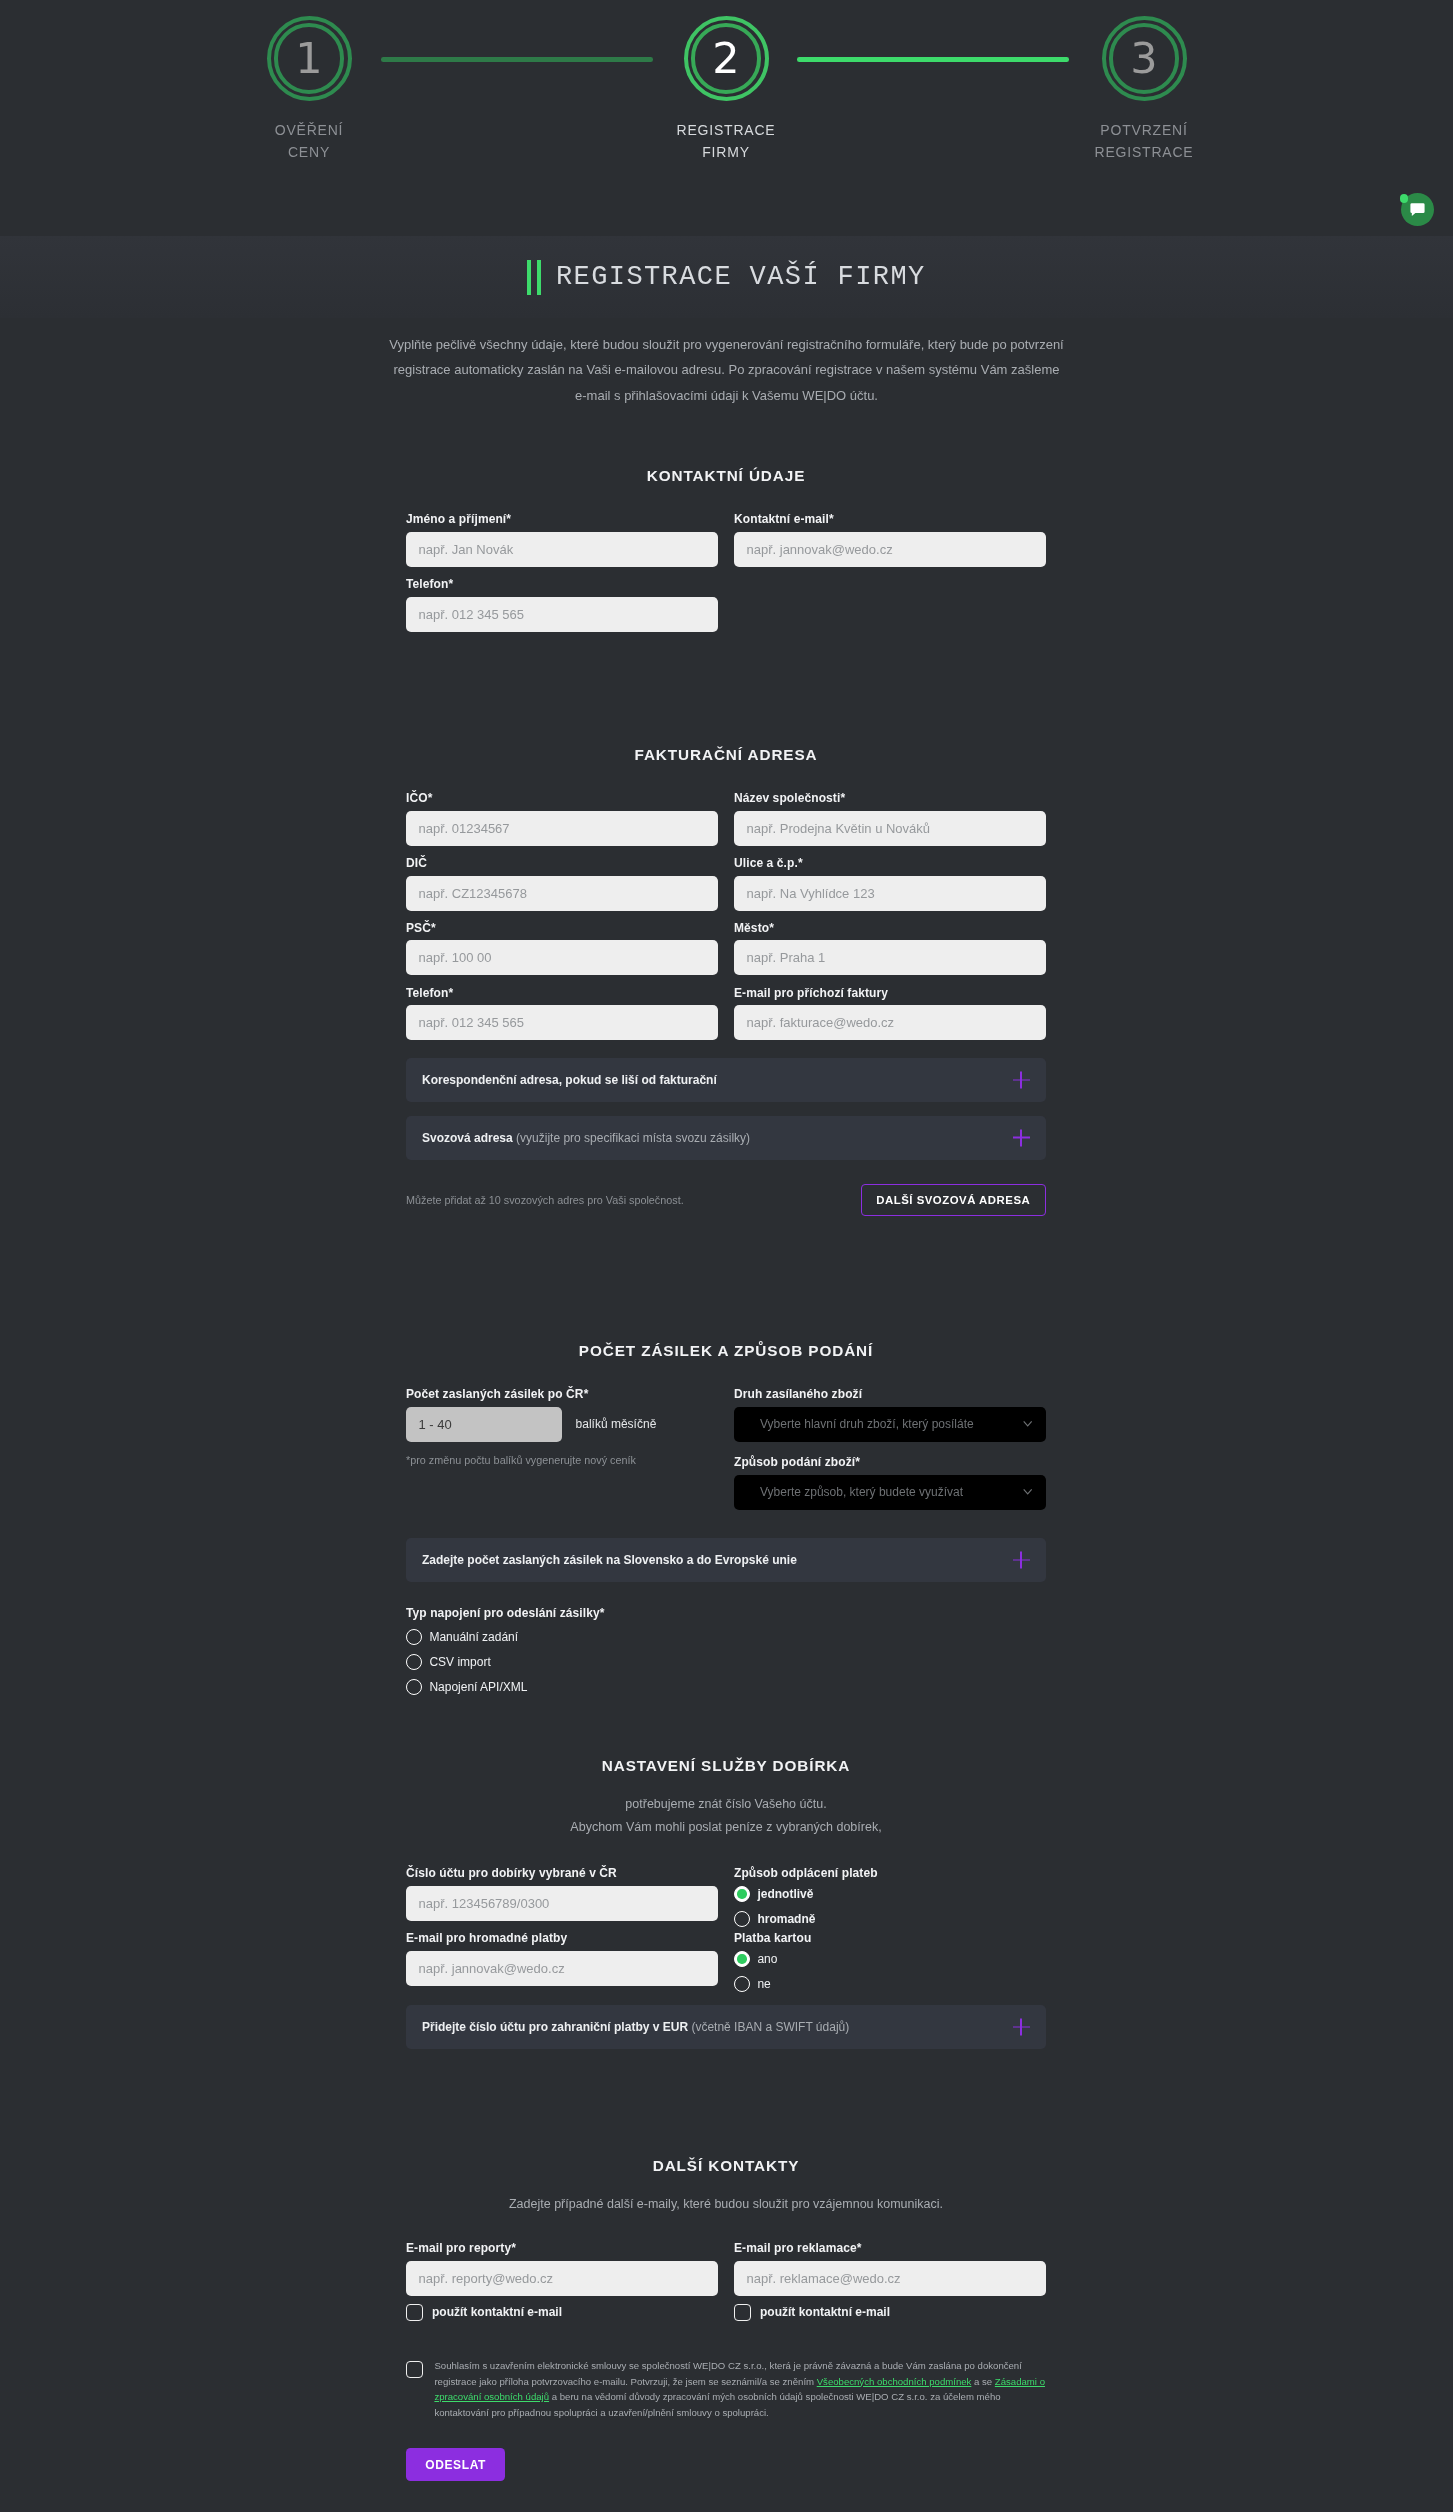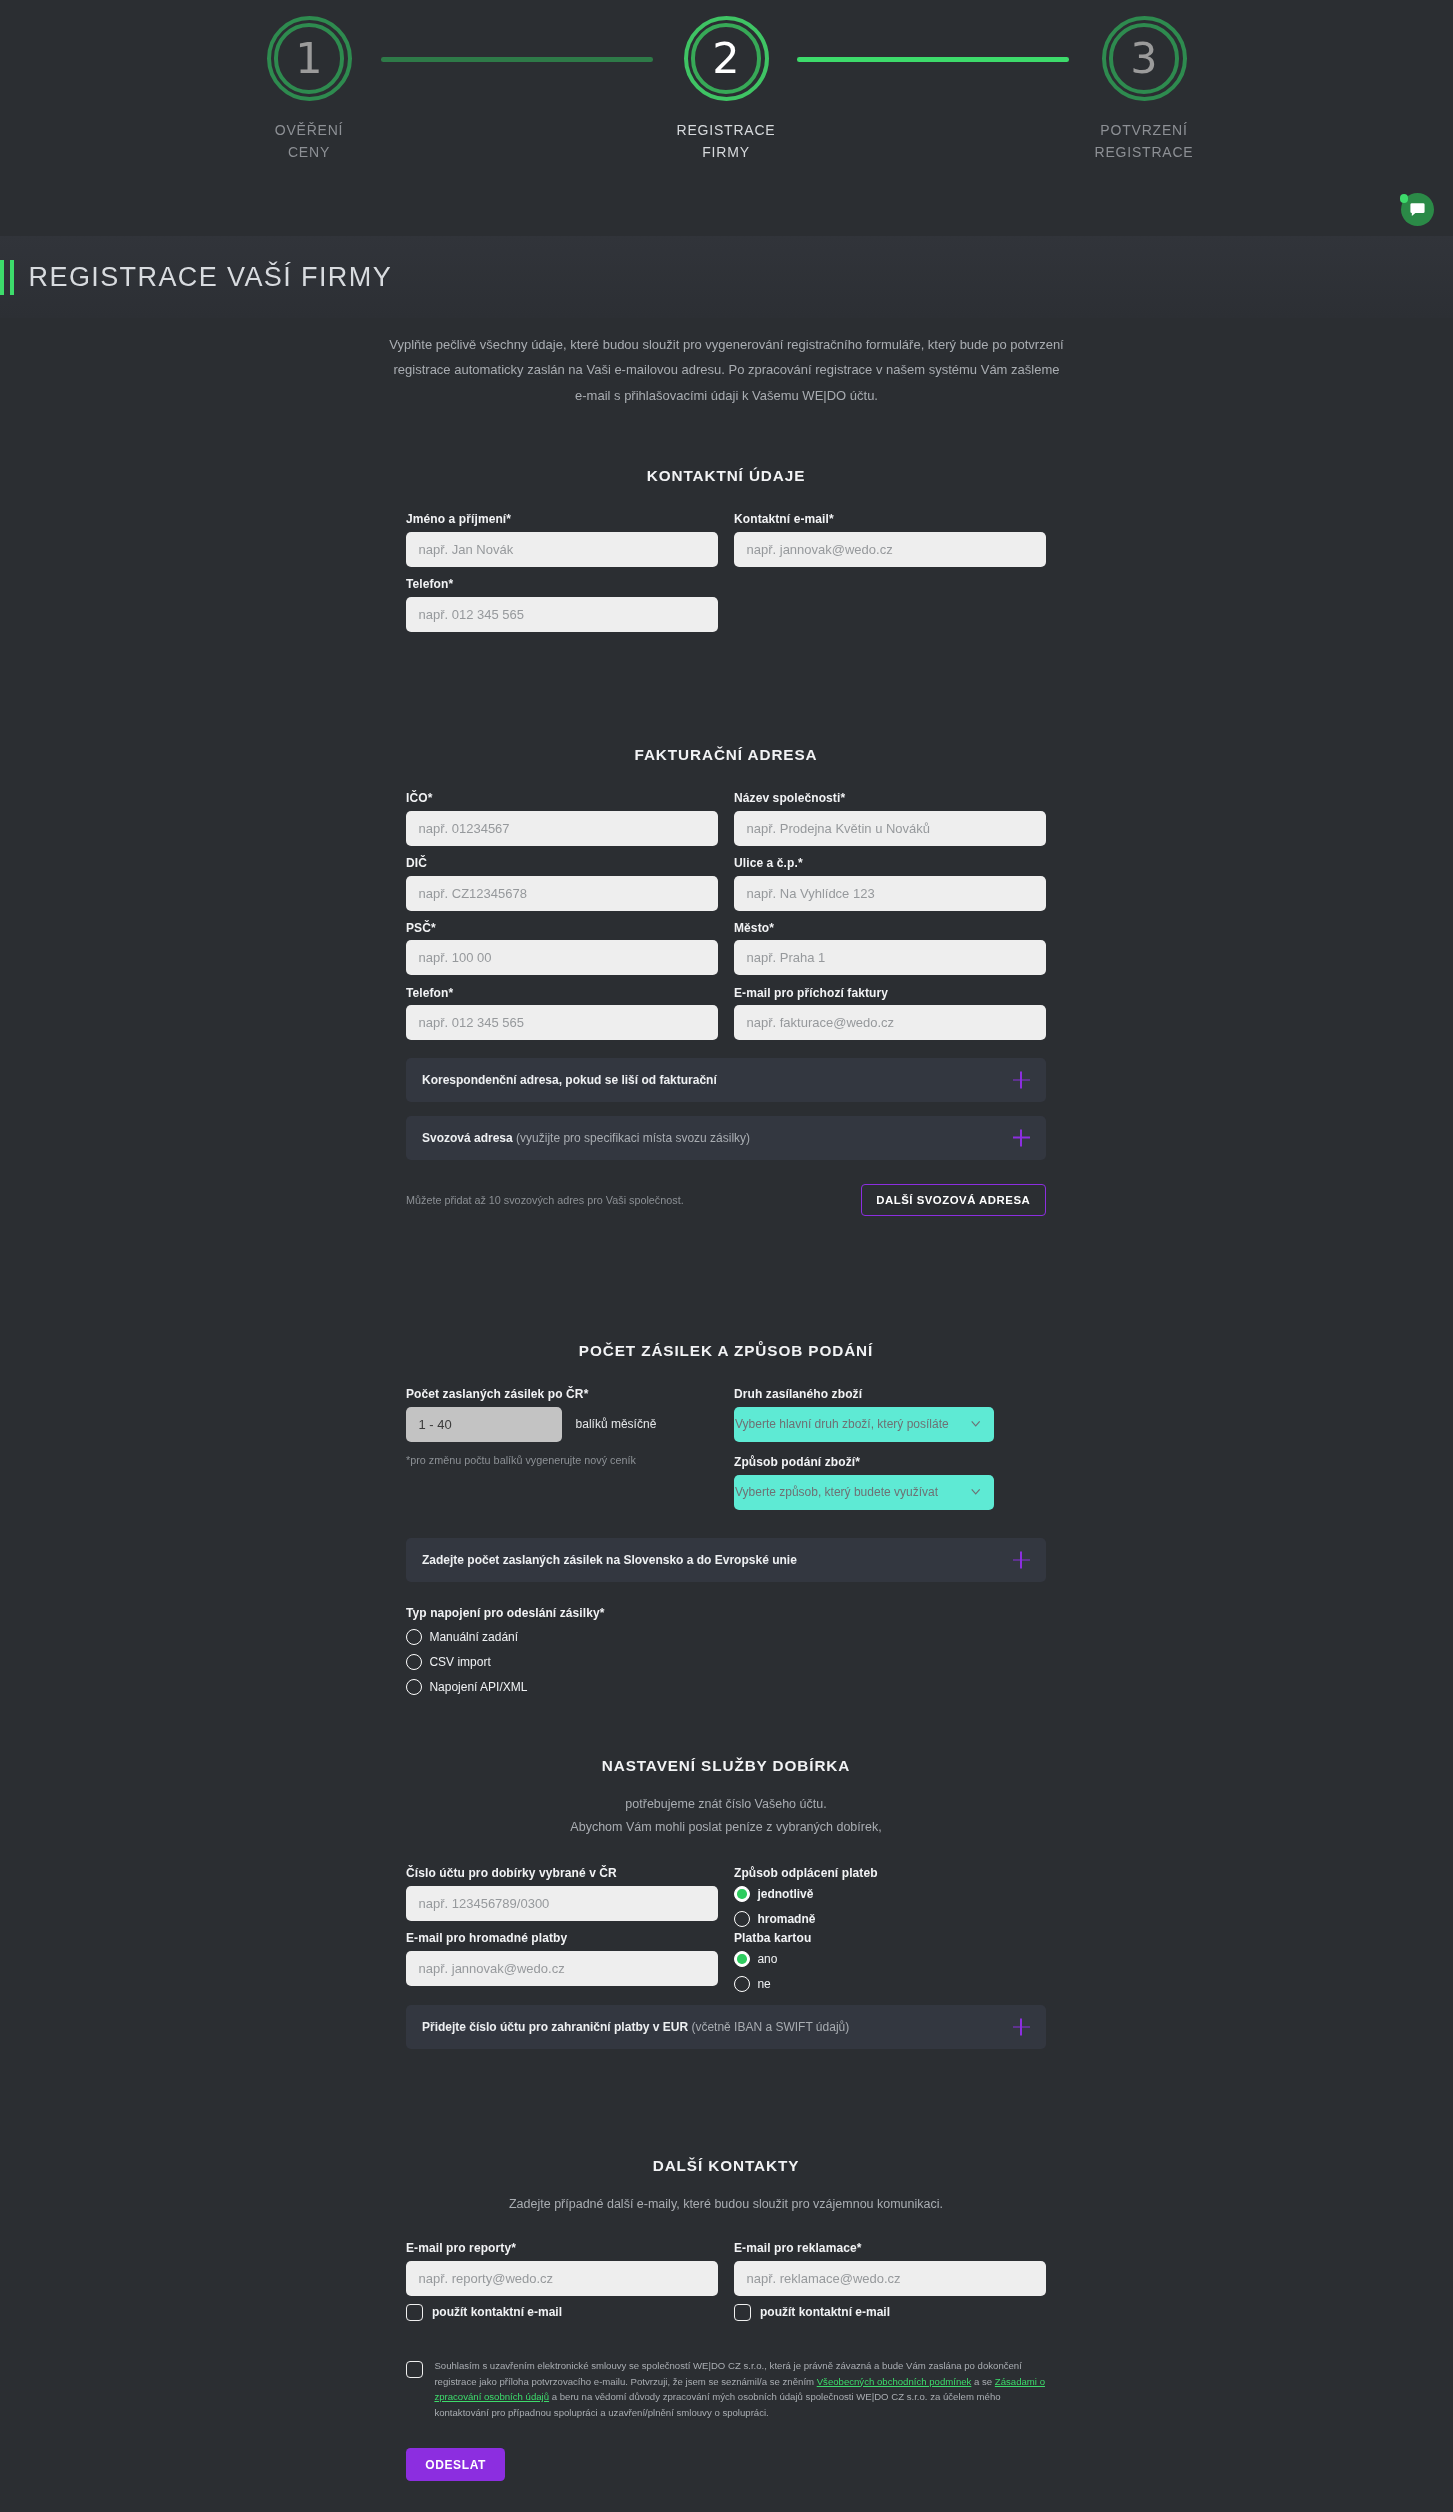--- a/index.html
+++ b/index.html
@@ -47,21 +47,21 @@
   }
   .chat-bubble{
     position:absolute;left:1401px;top:193px;width:33px;height:33px;border-radius:50%;
     background:#2b8a47;display:flex;align-items:center;justify-content:center;
   }
   .chat-bubble .dot{position:absolute;left:-1.1px;top:1.1px;width:8.5px;height:8.5px;border-radius:50%;background:#3ddb6b;}
 
   
   .banner{position:absolute;left:0;top:236px;width:1453px;height:82px;
     background:linear-gradient(180deg,#31343a 0%,#2c2f34 100%);}
-  .banner-inner{display:flex;align-items:center;height:100%;gap:14.8px;}
+  .banner-inner{display:flex;align-items:center;justify-content:center;height:100%;gap:14.8px;font-family:Liberation Mono, monospace;}
   .banner-accent{width:4px;height:35px;background:#3ddb6b;}
   .banner-accent.second{margin-left:-9px;}
   .banner-title{font-size:27px;letter-spacing:1.4px;color:#d8dbdf;font-weight:400;text-transform:uppercase;}
 
   
   .intro{position:absolute;left:329px;top:332px;width:795px;text-align:center;
     font-size:13px;line-height:1.95;color:#a9adb2;}
 
   
   .form{position:absolute;left:406px;top:0;width:640px;}
@@ -74,22 +74,22 @@
   .lbl{font-size:12px;font-weight:bold;color:#f2f3f5;margin-bottom:5.7px;display:block;letter-spacing:0.1px;}
   .inp{
     width:312px;height:35px;border-radius:5.1px;border:none;
     background:#eeeeee;padding:0 12.5px;font-size:13px;color:#3b3b3b;
     font-family:"Liberation Sans",sans-serif;
   }
   .inp::placeholder{color:#96999c;}
   .inp.narrow{width:156px;}
   .inp.disabled{background:#c3c3c3;color:#3b3b3b;}
   .sel{
-    width:260px;height:35px;border-radius:5.1px;background:#5eead4;
-    display:flex;align-items:center;padding:0 1px;font-size:12px;color:#6e7174;
+    width:312px;height:35px;border-radius:5.1px;background:#000000;
+    display:flex;align-items:center;padding:0 26px;font-size:12px;color:#6e7174;
     position:relative;cursor:pointer;
   }
   .sel .chev{position:absolute;right:12.5px;top:11.4px;width:11.4px;height:11.4px;}
   .chev svg{display:block;}
 
   .inline-note{font-size:12px;color:#e6e8ea;margin-left:13.6px;line-height:35px;}
   .small-note{font-size:10.8px;color:#8c9095;margin-top:12.5px;}
 
   
   .acc{

